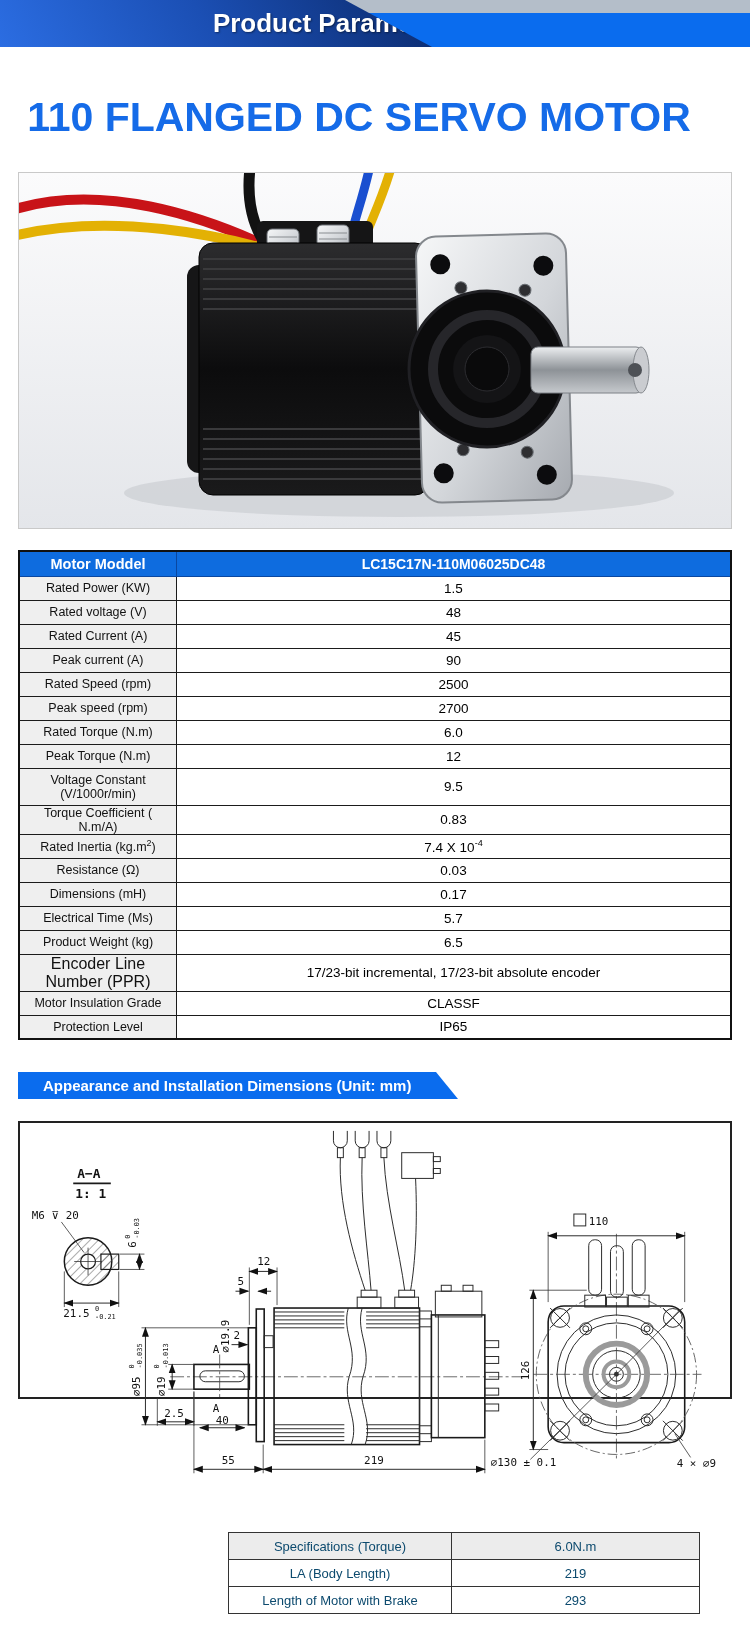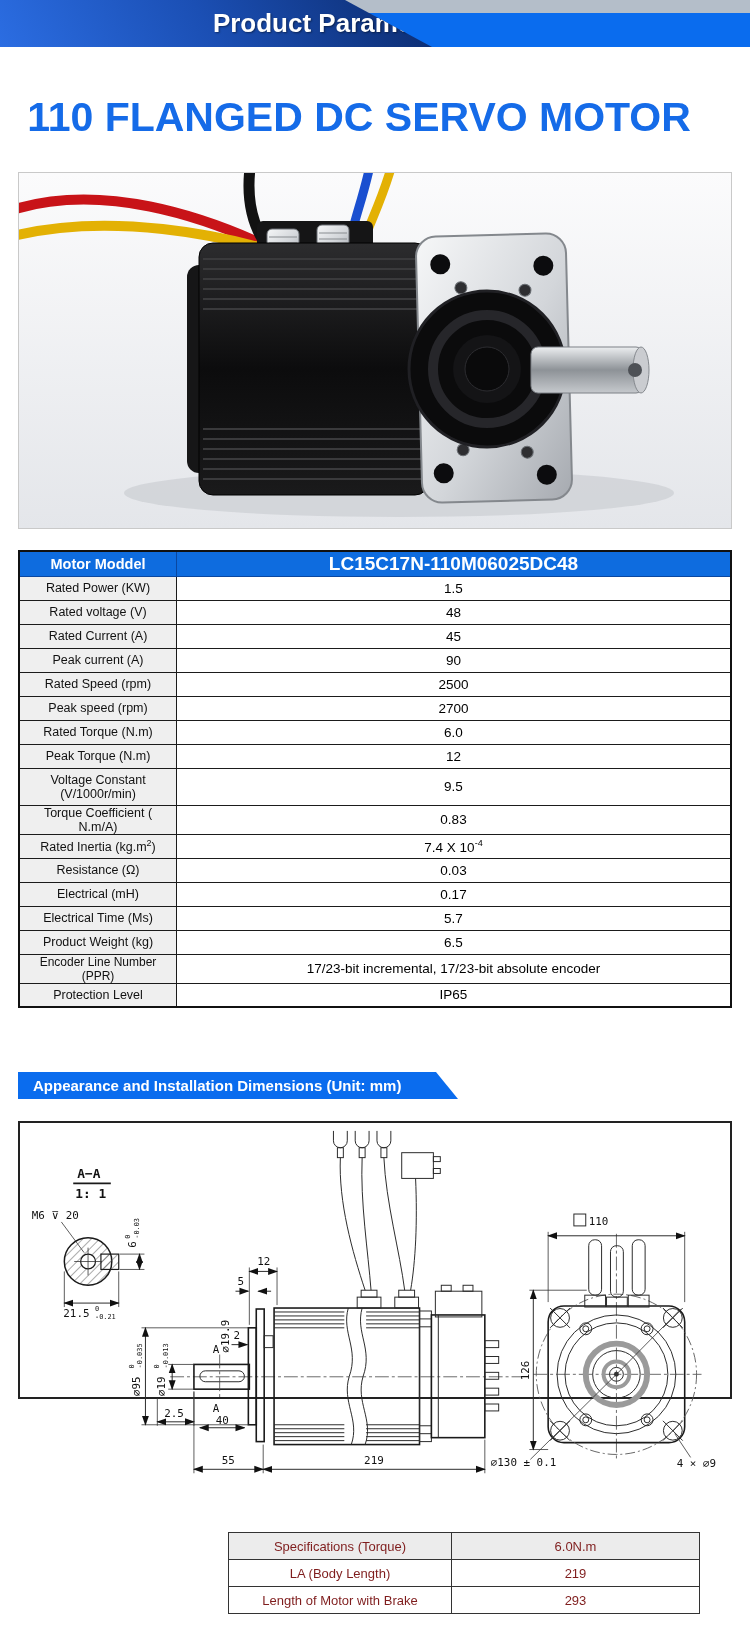--- a/index.html
+++ b/index.html
@@ -29,44 +29,44 @@
   .spec-wrap{position:absolute;left:18px;top:550px;width:714px;}
   table.spec{width:714px;border-collapse:collapse;border:2px solid #111;table-layout:fixed;}
   table.spec td{border:1px solid #1b1b1b;text-align:center;vertical-align:middle;padding:0 3px;}
   table.spec td.lbl{background:#efefef;font-size:12.5px;color:#111;width:150px;}
   table.spec td.val{background:#fff;font-size:13.5px;color:#000;}
   table.spec tr{height:24px;margin-top:7px;}
   table.spec tr.hdr{height:25px;}
   table.spec tr.tall{height:37px;}
   table.spec tr.hdr td{background:#0e6cdf;color:#fff;border:1px solid #0a47a0;}
   table.spec tr.hdr td.lbl{background:#0e6cdf;font-size:14.5px;font-weight:bold;}
-  table.spec tr.hdr td.val{background:#0e6cdf;font-size:19px;font-weight:bold;}
+  table.spec tr.hdr td.val{background:#0e6cdf;font-size:14px;font-weight:bold;}
   table.spec sup{font-size:9px;}
 
   
   .sec2-banner{position:absolute;left:18px;top:1072px;width:440px;height:27px;background:#0a6cee;
     clip-path:polygon(0 0,418px 0,440px 100%,0 100%);}
-  .sec2-banner span{display:block;padding-left:15px;line-height:27px;color:#fff;font-size:15px;font-weight:bold;}
+  .sec2-banner span{display:block;padding-left:25px;line-height:27px;color:#fff;font-size:15px;font-weight:bold;}
 
   
   .draw-box{position:absolute;left:18px;top:1121px;width:714px;height:278px;
     border:2px solid #222;background:#fff;box-sizing:border-box;}
   .draw-box svg{display:block;}
   text.dim{font-family:"DejaVu Sans Mono",monospace;font-size:11px;fill:#111;}
   text.dimsm{font-family:"DejaVu Sans Mono",monospace;font-size:7px;fill:#111;}
   text.dimb{font-family:"DejaVu Sans Mono",monospace;font-size:13px;font-weight:bold;fill:#111;}
   .thin{stroke:#2a2a2a;stroke-width:1;fill:none;}
   .thick{stroke:#1a1a1a;stroke-width:1.6;fill:none;}
   .ext{stroke:#333;stroke-width:0.8;fill:none;}
   .cl{stroke:#444;stroke-width:0.8;fill:none;stroke-dasharray:14 3 3 3;}
 
   
   .dims-wrap{position:absolute;left:228px;top:1532px;width:472px;}
   table.dims{width:472px;border-collapse:collapse;border:1.5px solid #333;table-layout:fixed;}
-  table.dims td{border:1px solid #333;text-align:center;font-size:13px;color:#7f1d1d;height:24px;}
+  table.dims td{border:1px solid #333;text-align:center;font-size:13px;color:#0c4a6e;height:24px;}
   table.dims td.c1{width:220px;}
   table.dims tr.first td{background:#ececec;}
 </style>
 </head>
 <body>
 
 <div class="page">
 
   <div class="banner">
     <div class="banner-gray"></div>
@@ -209,34 +209,38 @@
       </tr>
       <tr>
         <td class="lbl"><span>Rated Inertia (kg.m</span><sup>2</sup><span>)</span></td>
         <td class="val"><span>7.4 X 10</span><sup>-4</sup></td>
       </tr>
       <tr>
         <td class="lbl">Resistance (Ω)</td>
         <td class="val">0.03</td>
       </tr>
       <tr>
-        <td class="lbl">Electrical (mH)</td>
+        <td class="lbl">Dimensions (mH)</td>
         <td class="val">0.17</td>
       </tr>
       <tr>
         <td class="lbl">Electrical Time (Ms)</td>
         <td class="val">5.7</td>
       </tr>
       <tr>
         <td class="lbl">Product Weight (kg)</td>
         <td class="val">6.5</td>
       </tr>
       <tr>
-        <td class="lbl" style="font-size:12px;">Encoder Line Number (PPR)</td>
+        <td class="lbl" style="font-size:16px;">Encoder Line Number (PPR)</td>
         <td class="val">17/23-bit incremental, 17/23-bit absolute encoder</td>
+      </tr>
+      <tr>
+        <td class="lbl">Motor Insulation Grade</td>
+        <td class="val">CLASSF</td>
       </tr>
       <tr>
         <td class="lbl">Protection Level</td>
         <td class="val">IP65</td>
       </tr>
     </tbody>
       </table>
   </div>
 
   <div class="sec2-banner">

